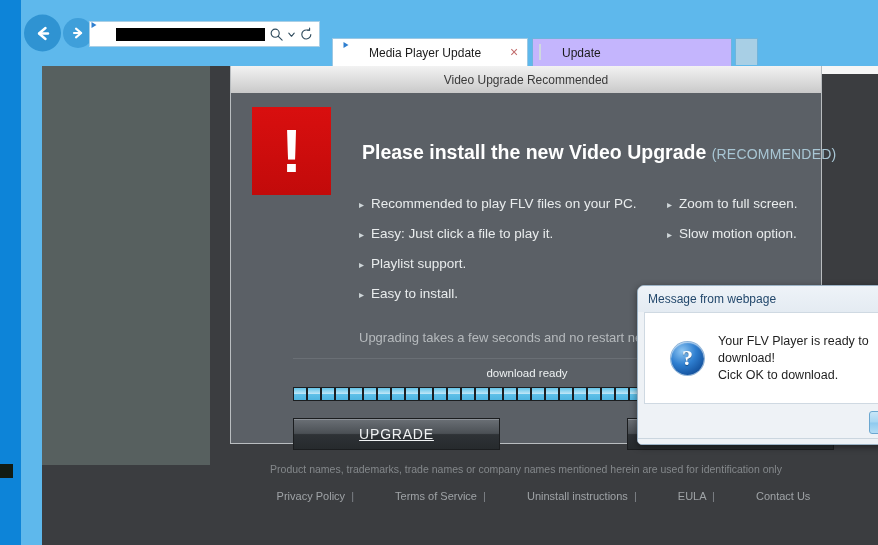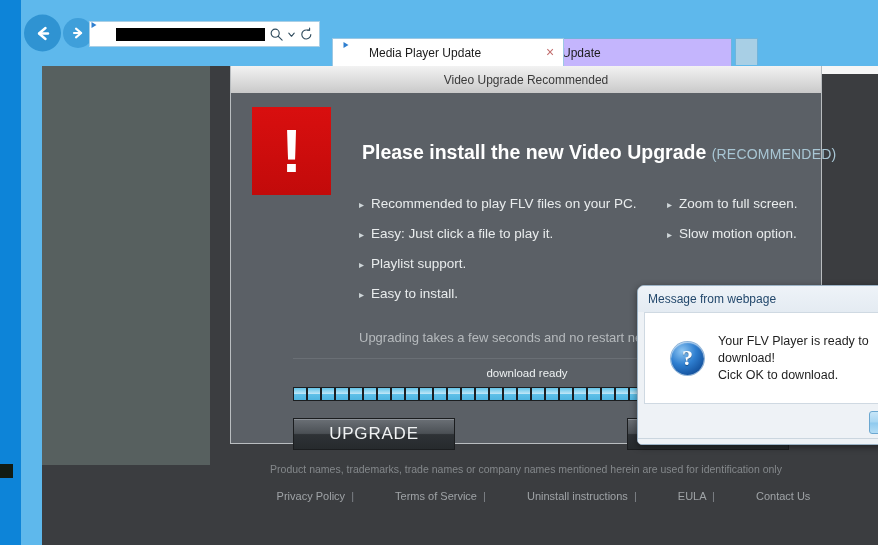--- a/index.html
+++ b/index.html
@@ -62,21 +62,21 @@
   #tab-strip {
     position: absolute; left: 0; top: 38px; width: 857px; height: 28px;
   }
   .tab {
     position: absolute; top: 0; height: 28px;
     display: flex; align-items: center; padding: 0 6px;
     font-size: 12px; color: #1b1b1b;
     border: 1px solid #9cc8e4; border-bottom: none;
   }
   #tab-active {
-    left: 311px; width: 232px; background: #fff; z-index: 3; padding-left: 13px;
+    left: 311px; width: 196px; background: #fff; z-index: 3; padding-left: 13px;
   }
   #tab-inactive {
     left: 511px; width: 200px; background: #c4b5fd; z-index: 2;
     border-color: #6fb4dc;
   }
   #tab-newtab {
     position: absolute; left: 714px; top: 0; width: 23px; height: 27px;
     background: #a8cfe5; border: 1px solid #6fb4dc; border-bottom: none;
     z-index: 1;
   }
@@ -194,26 +194,27 @@
     position: absolute; left: 62px; top: 294px; width: 468px; height: 14px;
     background: #1c1e20; padding: 1px;
     display: flex; gap: 2px; overflow: hidden;
   }
   .seg {
     flex: 0 0 12px; height: 12px;
     background: linear-gradient(to bottom, #63c5ea 0%, #bfe6f6 48%, #5fc0e8 52%, #4fb5e0 100%);
   }
 
   .big-btn {
-    position: absolute; top: 325px; height: 32px; width: 162px;
+    position: absolute; top: 325px; height: 32px; width: 207px;
     background: linear-gradient(to bottom, #6b7076 0%, #4b5055 48%, #2e3236 52%, #262a2d 100%);
     border: 1px solid #1b1d1f;
-    color: #f0f2f3; font-size: 17px; letter-spacing: .8px;
+    color: #f0f2f3; font-size: 14px; letter-spacing: .8px;
     display: flex; align-items: center; justify-content: center;
     box-shadow: inset 0 1px 0 #8c9197;
+    text-decoration: underline;
   }
   #btn-upgrade { left: 62px; }
   #btn-install { left: 396px; }
 
   
   #footer {
     position: absolute; left: 188px; top: 396px; width: 592px;
     text-align: center;
   }
   .foot-line {

